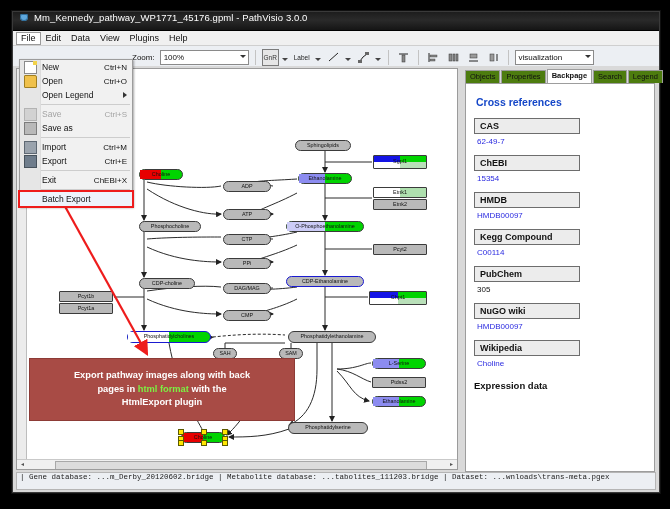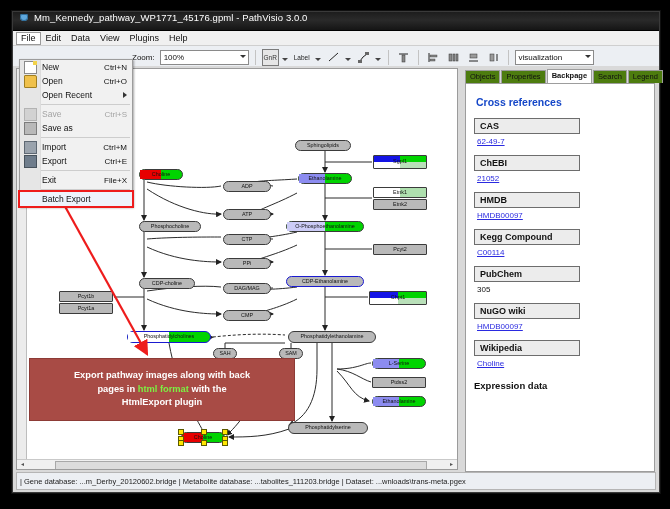--- a/index.html
+++ b/index.html
@@ -56,35 +56,35 @@
 
   .hscroll{position:absolute;left:0;right:0;bottom:0;height:9px;background:#f0f0f0;
            border-top:1px solid #c9c9c9;}
   .hscroll .thumb{position:absolute;left:38px;width:370px;top:1px;height:7px;background:#dcdcdc;
            border:1px solid #a8a8a8;}
   .hscroll .ar{position:absolute;top:1px;width:9px;height:7px;font-size:5px;color:#555;
            text-align:center;line-height:7px;}
 
   
   .statusbar{position:absolute;left:3px;right:3px;bottom:2px;height:16px;background:#eceff3;
-             border:1px solid #b5b5b5;display:flex;align-items:center;font-size:7.5px;color:#222;
-             padding-left:3px;white-space:nowrap;}
+             border:1px solid #b5b5b5;display:flex;font-size:7.5px;color:#222;
+             padding-left:3px;white-space:nowrap;font-family:Liberation Mono, monospace;}
 
   
   .sidepanel{position:absolute;left:448px;top:2px;right:3px;bottom:2px;background:#d9d9d9;}
   .tabrow{display:flex;align-items:flex-end;height:15px;padding-left:4px;}
   .tab{font-size:7.5px;color:#111;background:#4d7c0f;border:1px solid #9d9d9d;border-bottom:none;
        padding:1px 4px 1px 4px;margin-right:1px;line-height:10px;}
   .tab.sel{background:#fff;font-weight:bold;padding-bottom:2px;}
   .panel-body{position:absolute;left:4px;right:1px;top:15px;bottom:18px;background:#fff;
               border:1px solid #9d9d9d;overflow:hidden;padding:6px 8px;}
   .xref-title{color:#1547c8;font-weight:bold;font-size:10.5px;margin:6px 0 10px 2px;}
   .xref-box{border:1px solid #6d6d6d;background:#ececec;font-weight:bold;font-size:9px;color:#111;
             padding:2px 5px;width:94px;margin-top:9px;}
-  .xref-val{font-size:8px;margin:3px 0 0 3px;color:#2a2ae0;text-decoration:underline;}
+  .xref-val{font-size:8px;margin:3px 0 0 3px;color:#2a2ae0;}
   .xref-val.plain{color:#111;text-decoration:none;}
   .expr-title{font-weight:bold;font-size:9.5px;color:#111;margin-top:12px;}
 
   
   .filemenu{position:absolute;left:6px;top:47px;width:112px;background:#f1f1f1;
             border:1px solid #9c9c9c;box-shadow:1px 1px 2px rgba(0,0,0,.35);z-index:40;}
   .fm-gutter{position:absolute;left:0;top:0;bottom:0;width:20px;background:#e6e6e6;
             border-right:1px solid #dcdcdc;}
   .fm-item{position:relative;display:flex;align-items:center;height:14px;font-size:8.5px;color:#111;
            padding-left:22px;}
@@ -417,21 +417,21 @@
           <div class="tab sel">Backpage</div>
           <div class="tab">Search</div>
           <div class="tab">Legend</div>
         </div>
         <div class="panel-body">
           <div class="xref-title">Cross references</div>
           <div id="xrefs">
               <div class="xref-box">CAS</div>
               <div class="xref-val">62-49-7</div>
               <div class="xref-box">ChEBI</div>
-              <div class="xref-val">21052</div>
+              <div class="xref-val">15354</div>
               <div class="xref-box">HMDB</div>
               <div class="xref-val">HMDB00097</div>
               <div class="xref-box">Kegg Compound</div>
               <div class="xref-val">C00114</div>
               <div class="xref-box">PubChem</div>
               <div class="xref-val plain">305</div>
               <div class="xref-box">NuGO wiki</div>
               <div class="xref-val">HMDB00097</div>
               <div class="xref-box">Wikipedia</div>
               <div class="xref-val">Choline</div>
@@ -452,21 +452,21 @@
             <span class="ic doc"></span>
             <span>New</span>
             <span class="acc">Ctrl+N</span>
           </div>
           <div class="fm-item">
             <span class="ic folder"></span>
             <span>Open</span>
             <span class="acc">Ctrl+O</span>
           </div>
           <div class="fm-item">
-            <span>Open Recent</span>
+            <span>Open Legend</span>
             <span class="sub"></span>
           </div>
           <div class="fm-sep"></div>
           <div class="fm-item disabled">
             <span class="ic savegray"></span>
             <span>Save</span>
             <span class="acc">Ctrl+S</span>
           </div>
           <div class="fm-item">
             <span class="ic save"></span>
@@ -479,21 +479,21 @@
             <span class="acc">Ctrl+M</span>
           </div>
           <div class="fm-item">
             <span class="ic exp"></span>
             <span>Export</span>
             <span class="acc">Ctrl+E</span>
           </div>
           <div class="fm-sep"></div>
           <div class="fm-item">
             <span>Exit</span>
-            <span class="acc">File+X</span>
+            <span class="acc">ChEBI+X</span>
           </div>
           <div class="fm-sep"></div>
           <div class="fm-item boxed">
             <span>Batch Export</span>
           </div>
         </div>
     </div>
 
   </div>
 </div>

